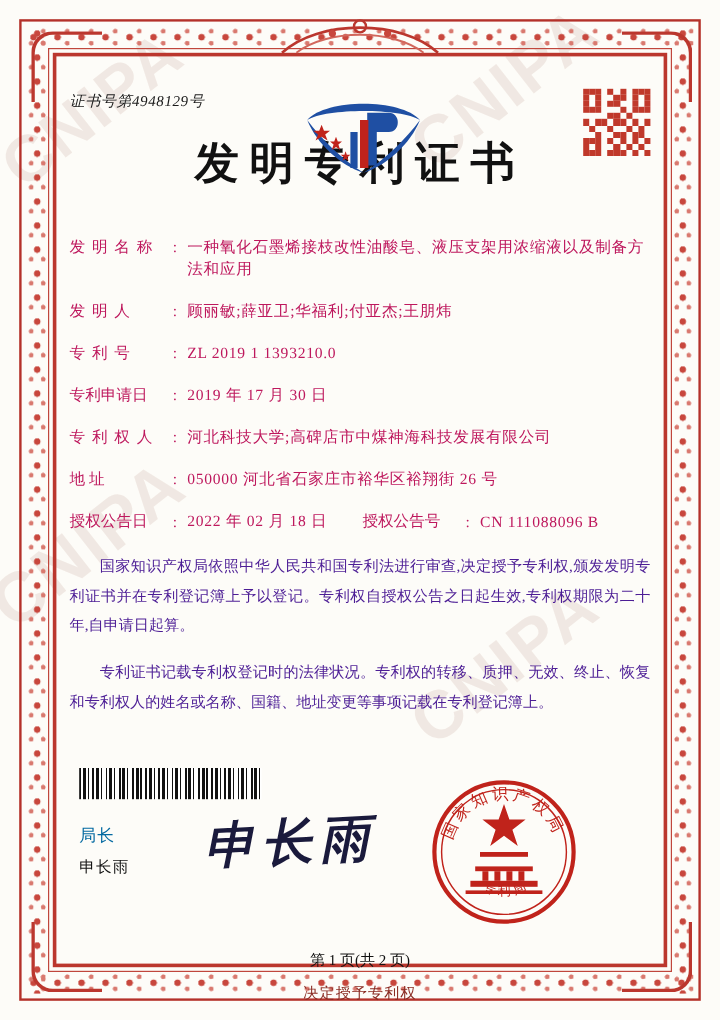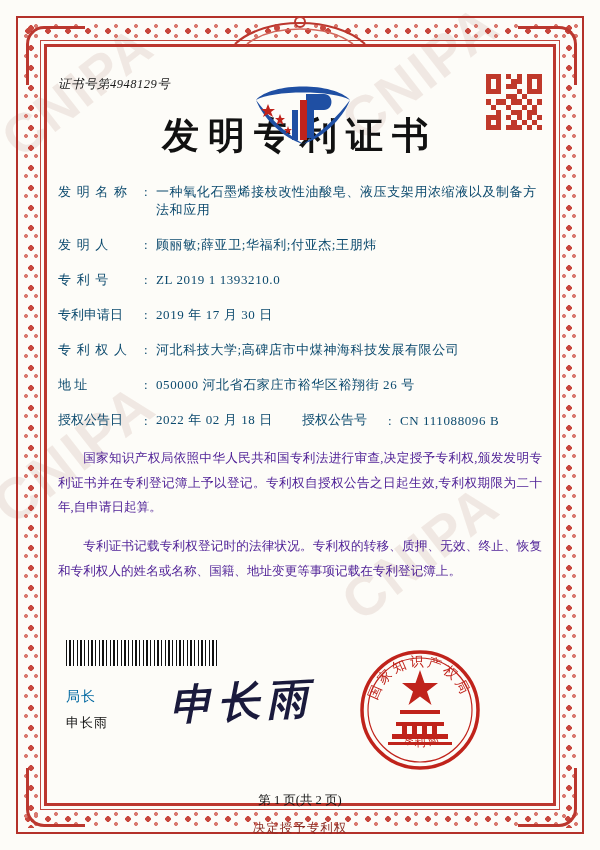--- a/index.html
+++ b/index.html
@@ -154,23 +154,23 @@
     text-align: center;
     font-size: 37px;
     letter-spacing: 9px;
     color: #111;
     font-weight: bold;
     margin: 18px 0 0 0;
     font-family: "Liberation Serif", serif;
   }
 
   .fields {
-    margin-top: 22px;
+    margin-top: 36px;
     font-size: 13px;
-    color: #0c4a6e;
+    color: #be185d;
   }
   .field {
     display: flex;
     align-items: flex-start;
     margin-bottom: 17.5px;
     line-height: 1.35;
   }
   .flabel {
     flex: 0 0 86px;
     letter-spacing: 0px;

